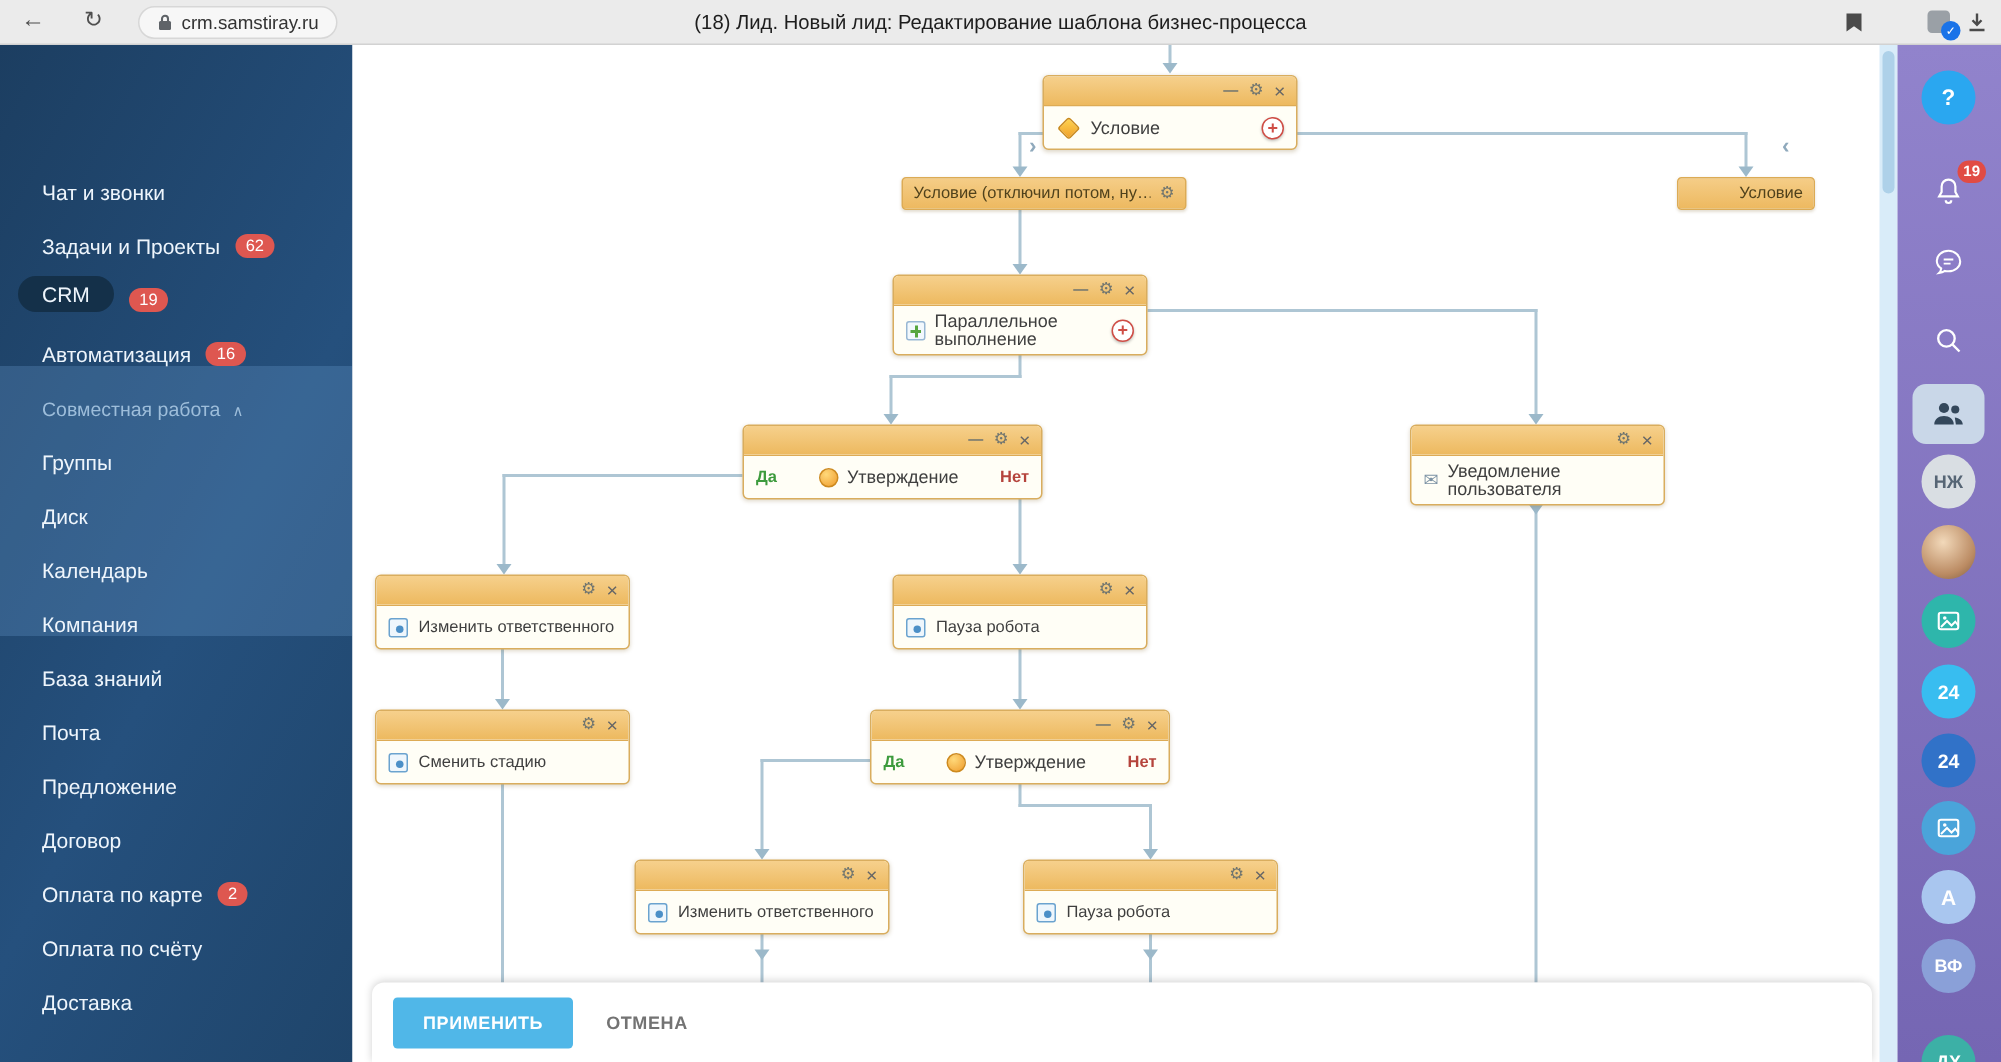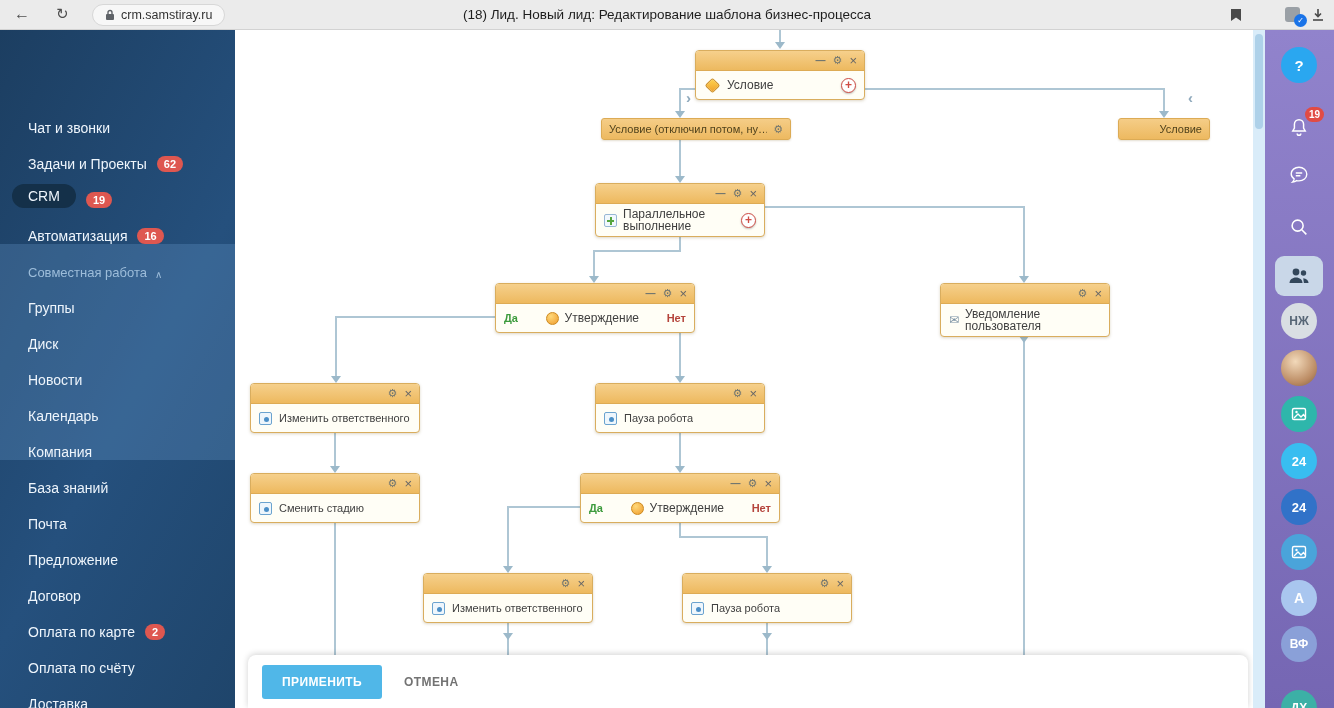--- a/index.html
+++ b/index.html
@@ -20,21 +20,21 @@
 
 
 .main{flex:1;display:flex;height:678px}
 
 
 .sidebar{flex:0 0 235px;width:235px;height:678px;background:linear-gradient(118deg,#1c3e61 0%,#25507d 55%,#1f456b 100%);padding-top:70px;overflow:hidden}
 .sb-item{height:36px;display:flex;align-items:flex-end;padding-left:28px;color:#eef5fc;font-size:14px;cursor:pointer;white-space:nowrap}
 .sb-group{background:rgba(116,168,220,.25)}
 .sb-group-hdr .lbl{color:#9dbdda;font-size:13px}
 .sb-chev{color:#9dbdda;font-size:10px;margin-left:8px}
-.sb-badge{margin-left:10px;background:#de5750;color:#fff;font-size:11px;line-height:16px;padding:0 7px;border-radius:9px;font-weight:bold}
+.sb-badge{margin-left:10px;background:#de5750;color:#fff;font-size:11px;line-height:16px;padding:0 7px;border-radius:9px;font-weight:normal}
 .sb-pill{background:#143049;border-radius:14px;padding:4px 16px;margin-left:-16px}
 
 
 .canvas{flex:1;position:relative;background:#fff;overflow:hidden}
 .ln{position:absolute;background:#aec6d4;z-index:1}
 .ar{position:absolute;width:0;height:0;border-left:5px solid transparent;border-right:5px solid transparent;border-top:7px solid #9cb9ca;z-index:1}
 .branch-chev{position:absolute;z-index:2;color:#8fa9bc;font-size:15px;font-weight:bold;line-height:1;cursor:pointer}
 
 .bp-node{position:absolute;z-index:2;background:#fffef6;border:1px solid #d9ad5e;border-radius:4px;box-shadow:0 1px 3px rgba(120,90,30,.25)}
 .bp-hdr{height:20px;background:linear-gradient(#f6d08c,#edb95f);border-bottom:1px solid #ddab55;border-radius:3px 3px 0 0;display:flex;align-items:center;justify-content:flex-end;gap:7px;padding:0 7px}
@@ -147,23 +147,20 @@
       <div class="sb-group">
         <div class="sb-item sb-group-hdr">
             <span class="lbl">Совместная работа</span>
             <span class="sb-chev">∧</span>
           </div>
         <div class="sb-item">
             <span class="lbl">Группы</span>
           </div>
         <div class="sb-item">
             <span class="lbl">Диск</span>
-          </div>
-        <div class="sb-item">
-            <span class="lbl">Новости</span>
           </div>
         <div class="sb-item">
             <span class="lbl">Календарь</span>
           </div>
         <div class="sb-item">
             <span class="lbl">Компания</span>
           </div>
       </div>
       <div class="sb-item">
           <span class="lbl">База знаний</span>

